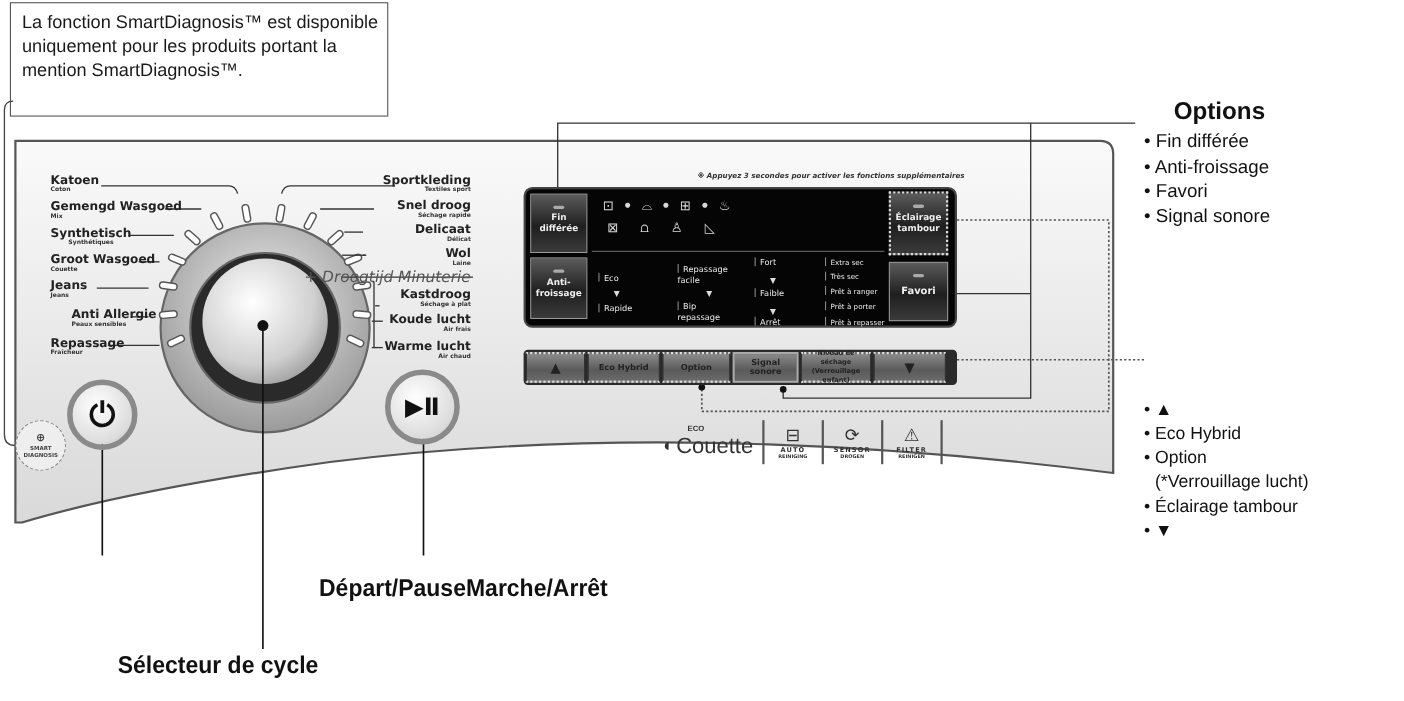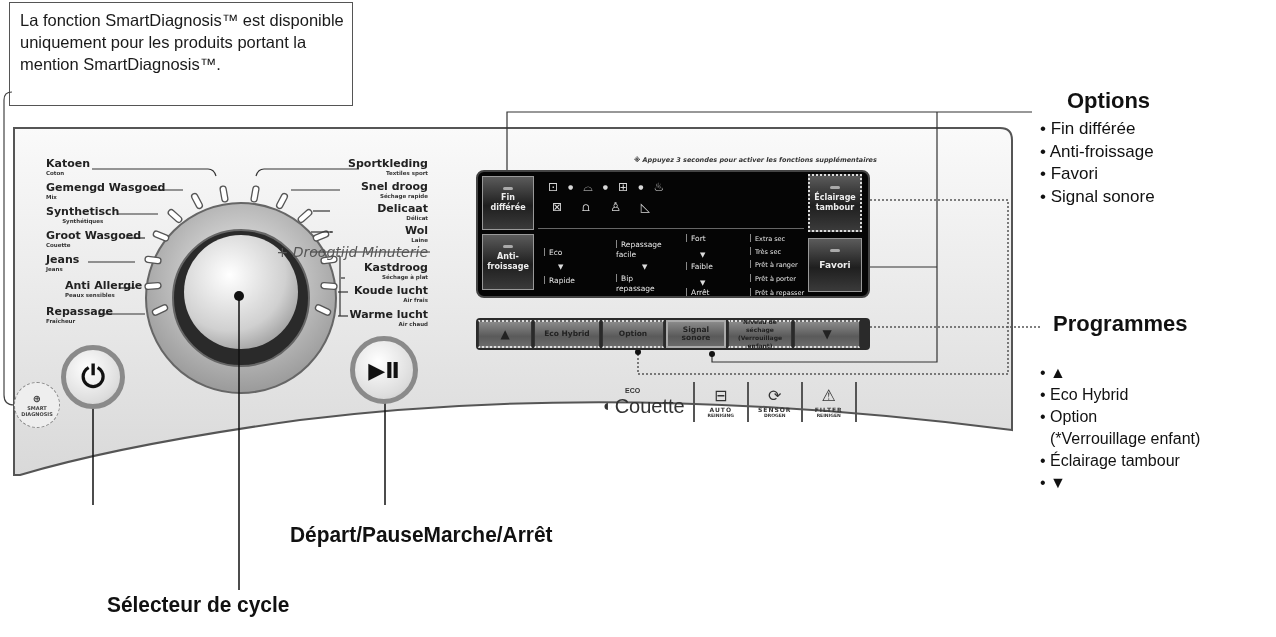--- a/index.html
+++ b/index.html
@@ -290,22 +290,21 @@
 
 <div class="abs opt-title">Options</div>
 <ul class="abs opt-list">
   <li class="bullet">Fin différée</li>
   <li class="bullet">Anti-froissage</li>
   <li class="bullet">Favori</li>
   <li class="bullet">Signal sonore</li>
 </ul>
 
 <div class="abs prog-title">
-  <div>Programmes</div>
 </div>
 <ul class="abs prog-list">
   <li class="bullet">▲</li>
   <li class="bullet">Eco Hybrid</li>
   <li class="bullet">Option</li>
-  <li style="padding-left:10px;">(*Verrouillage enfant)</li>
+  <li style="padding-left:10px;">(*Verrouillage lucht)</li>
   <li class="bullet">Éclairage tambour</li>
   <li class="bullet">▼</li>
 </ul>
 
 </body></html>

